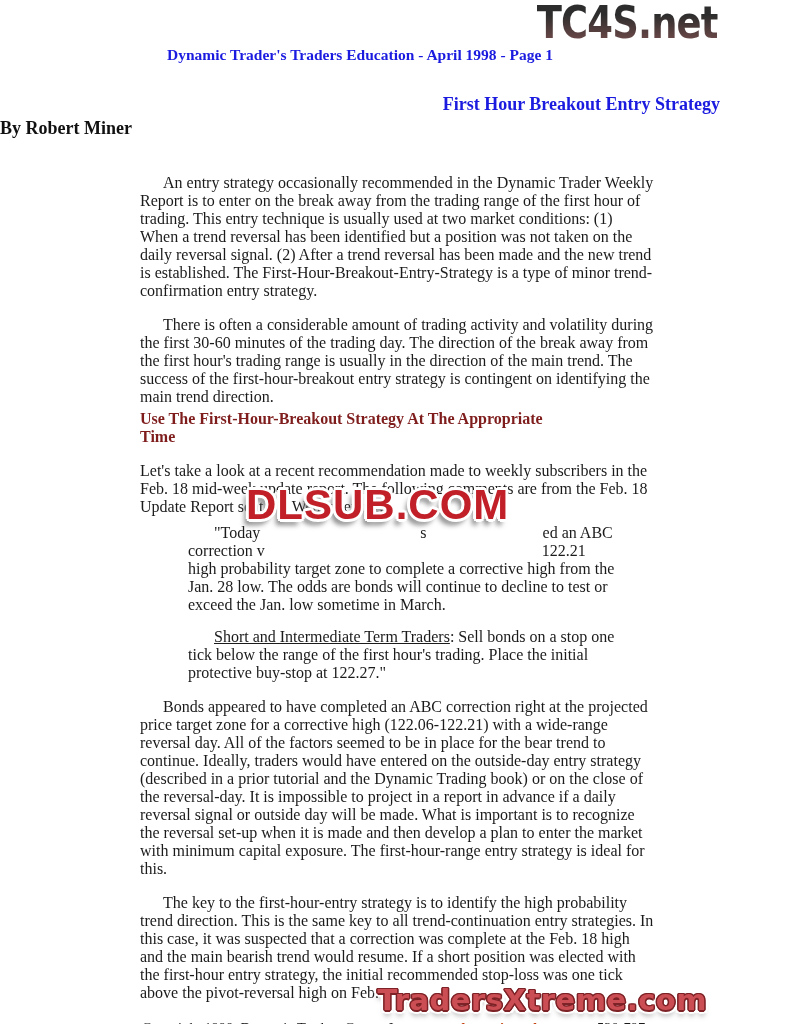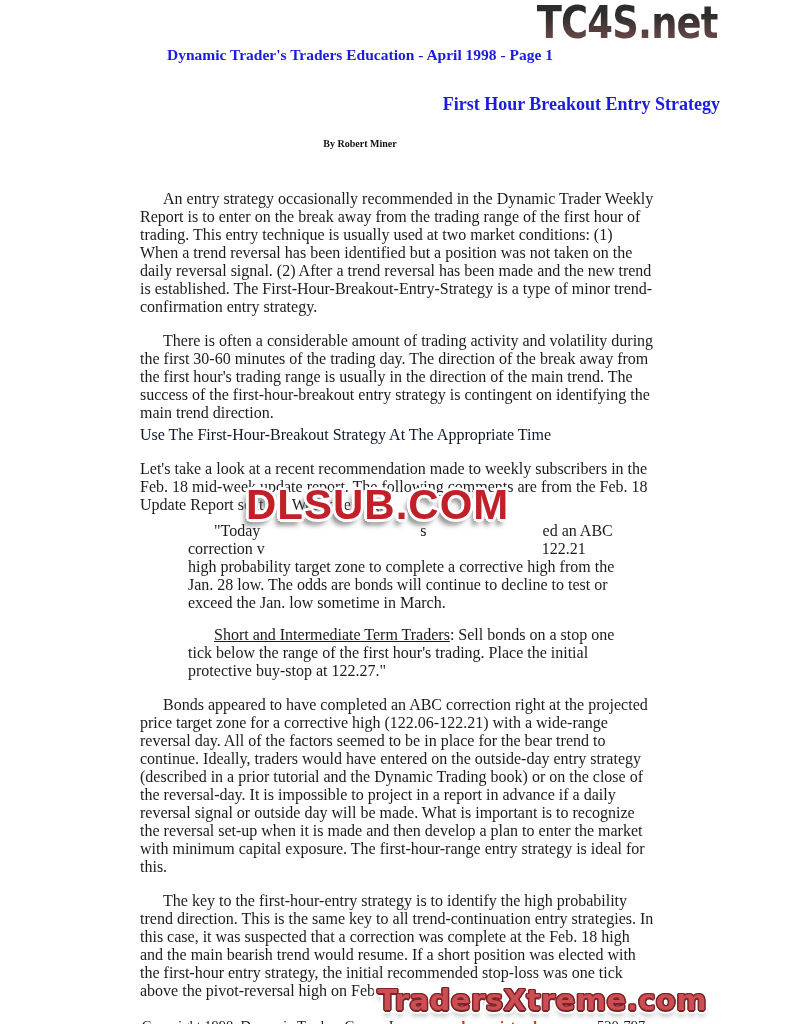--- a/index.html
+++ b/index.html
@@ -22,41 +22,41 @@
   }
   .title{
     margin:30px 0 0 0;
     text-align:right;
     font-weight:bold;
     font-size:18px;
     line-height:21px;
     color:#1b1be0;
   }
   .byline{
-    margin-top:20px;
-    text-align:center;
+    margin-top:4px;
+    text-align:left;
     font-weight:bold;
-    font-size:10px;
+    font-size:18px;
     line-height:18px;
     color:#111111;
   }
   .body p{
     margin:16px 0 0 0;
     font-size:16px;
     line-height:18px;
     width:514px;
   }
   .body p.first{ margin-top:37px; }
   .indent{ text-indent:23px; }
   h2.sect{
     margin:4px 0 8px 0;
     font-size:16px;
     line-height:18px;
-    font-weight:normal;
-    color:#0f172a;
+    font-weight:bold;
+    color:#7f1d1d;
   }
   .quote{ margin:8px 0 0 48px; font-size:16px; line-height:18px; }
   .quote2{ margin-top:14px; }
   .qline{ white-space:nowrap; }
   .qindent{ text-indent:26px; }
   .gap{ display:inline-block; height:1px; }
   .gap1{ width:160px; }
   .gap2{ width:116px; }
   .gap3{ width:277px; }
   .ul{ text-decoration:underline; }

